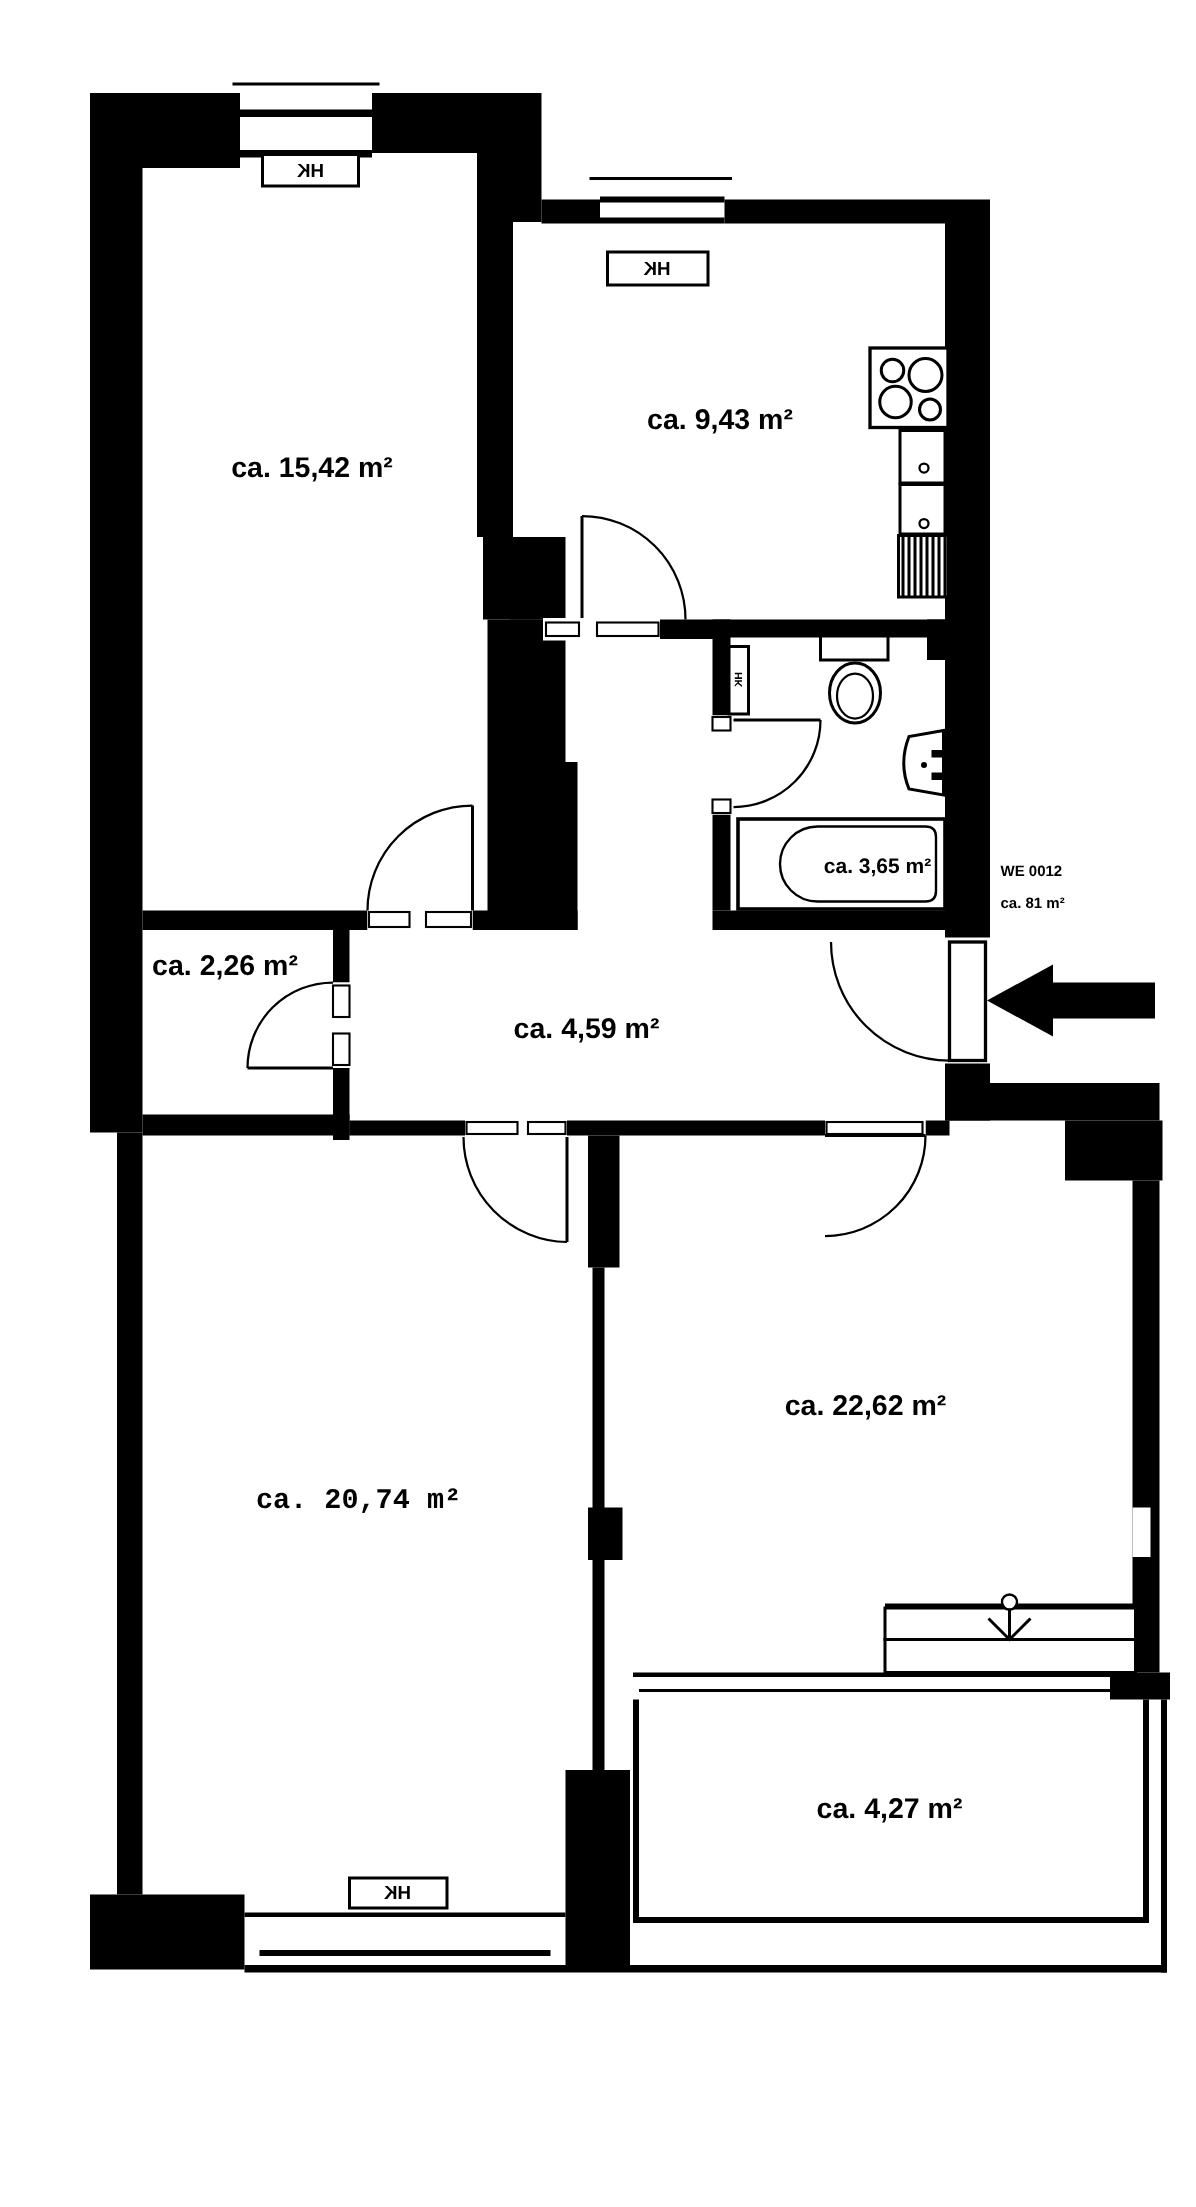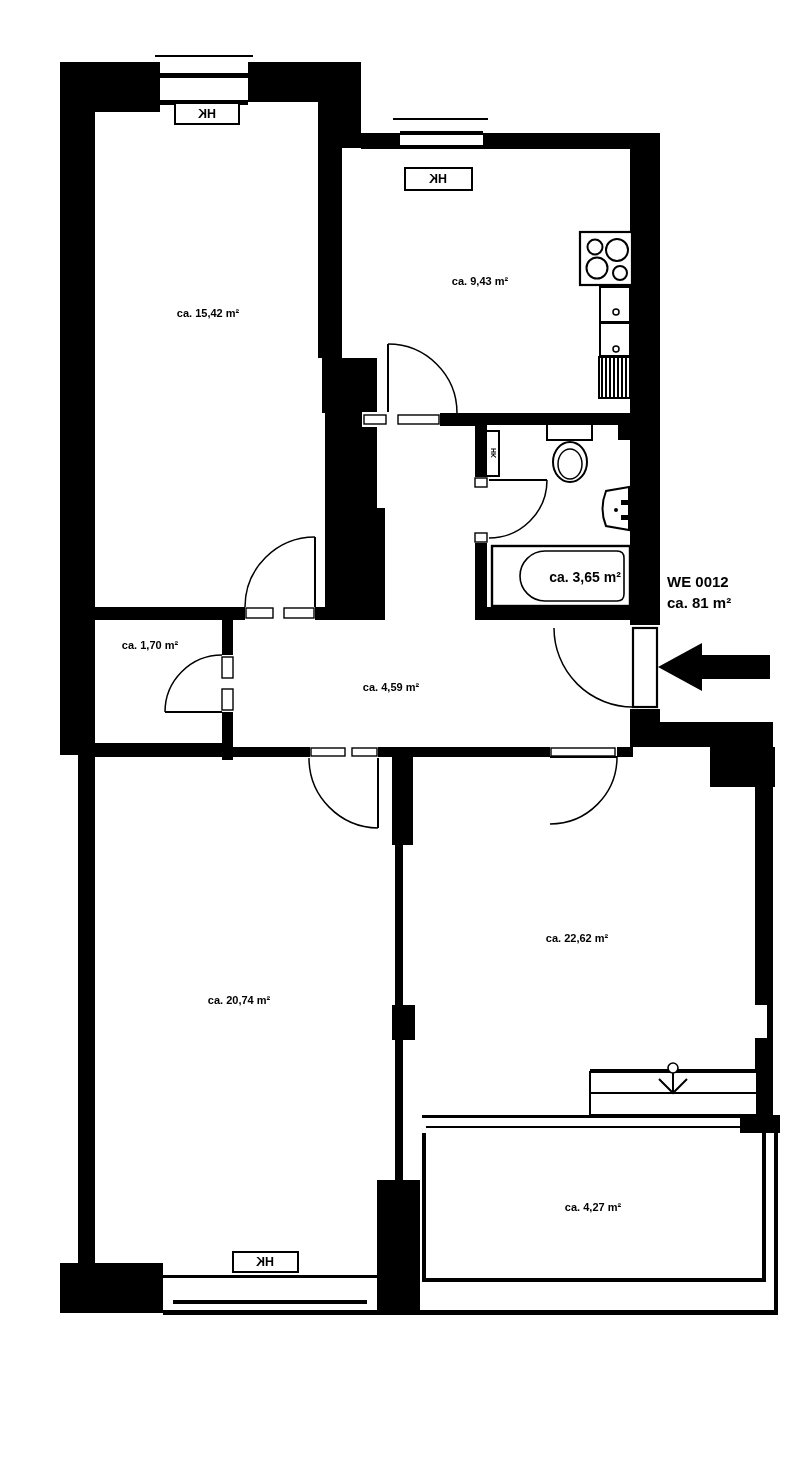--- a/index.html
+++ b/index.html
@@ -1,25 +1,25 @@
 <!DOCTYPE html>
 <html><head>
 <meta charset="utf-8">
 <style>
   html,body{margin:0;padding:0;background:#fff;}
   .canvas{position:relative;width:797px;height:1471px;background:#fff;overflow:hidden;
           font-family:"Liberation Sans",sans-serif;}
   .plan-svg{position:absolute;left:0;top:0;}
-  .lbl{position:absolute;transform:translate(-50%,-50%);font-weight:bold;font-size:11px;
+  .lbl{position:absolute;transform:translate(-50%,-50%);font-weight:bold;font-size:19px;
        color:#000;white-space:nowrap;letter-spacing:0px;}
   .lbl.small{font-size:14px;}
   .hk{position:absolute;transform:translate(-50%,-50%) scaleX(-1);font-weight:bold;
       font-size:12.5px;color:#000;white-space:nowrap;}
   .hk.vert{font-size:7px;transform:translate(-50%,-50%) rotate(-90deg) scaleX(-1);}
-  .unit-block{position:absolute;left:667px;top:571px;font-weight:bold;font-size:15px;
+  .unit-block{position:absolute;left:667px;top:571px;font-weight:bold;font-size:10px;
       line-height:21px;color:#000;white-space:nowrap;}
 </style>
 </head>
 <body>
 
 <div class="canvas">
 
 <svg class="plan-svg" width="797" height="1471" viewBox="0 0 797 1471">
   <defs>
     <pattern id="hatch" width="4" height="8" patternUnits="userSpaceOnUse">
@@ -211,23 +211,23 @@
 
   <g fill="#000">
     <polygon points="658,667 702,643 702,691"></polygon>
     <rect x="700" y="655" width="70" height="24"></rect>
   </g>
 </svg>
 
   <div class="lbl" style="left:208px;top:313px;">ca. 15,42 m²</div>
   <div class="lbl" style="left:480px;top:281px;">ca. 9,43 m²</div>
   <div class="lbl small" style="left:585px;top:577px;">ca. 3,65 m²</div>
-  <div class="lbl" style="left:150px;top:645px;">ca. 1,70 m²</div>
+  <div class="lbl" style="left:150px;top:645px;">ca. 2,26 m²</div>
   <div class="lbl" style="left:391px;top:687px;">ca. 4,59 m²</div>
-  <div class="lbl" style="left:239px;top:1000px;">ca. 20,74 m²</div>
+  <div class="lbl" style="left:239px;top:1000px;font-family:Liberation Mono, monospace;">ca. 20,74 m²</div>
   <div class="lbl" style="left:577px;top:938px;">ca. 22,62 m²</div>
   <div class="lbl" style="left:593px;top:1207px;">ca. 4,27 m²</div>
 
   <div class="unit-block">
     <div>WE 0012</div>
     <div>ca. 81 m²</div>
   </div>
 
   <div class="hk" style="left:207px;top:114px;">HK</div>
   <div class="hk" style="left:438px;top:179px;">HK</div>

